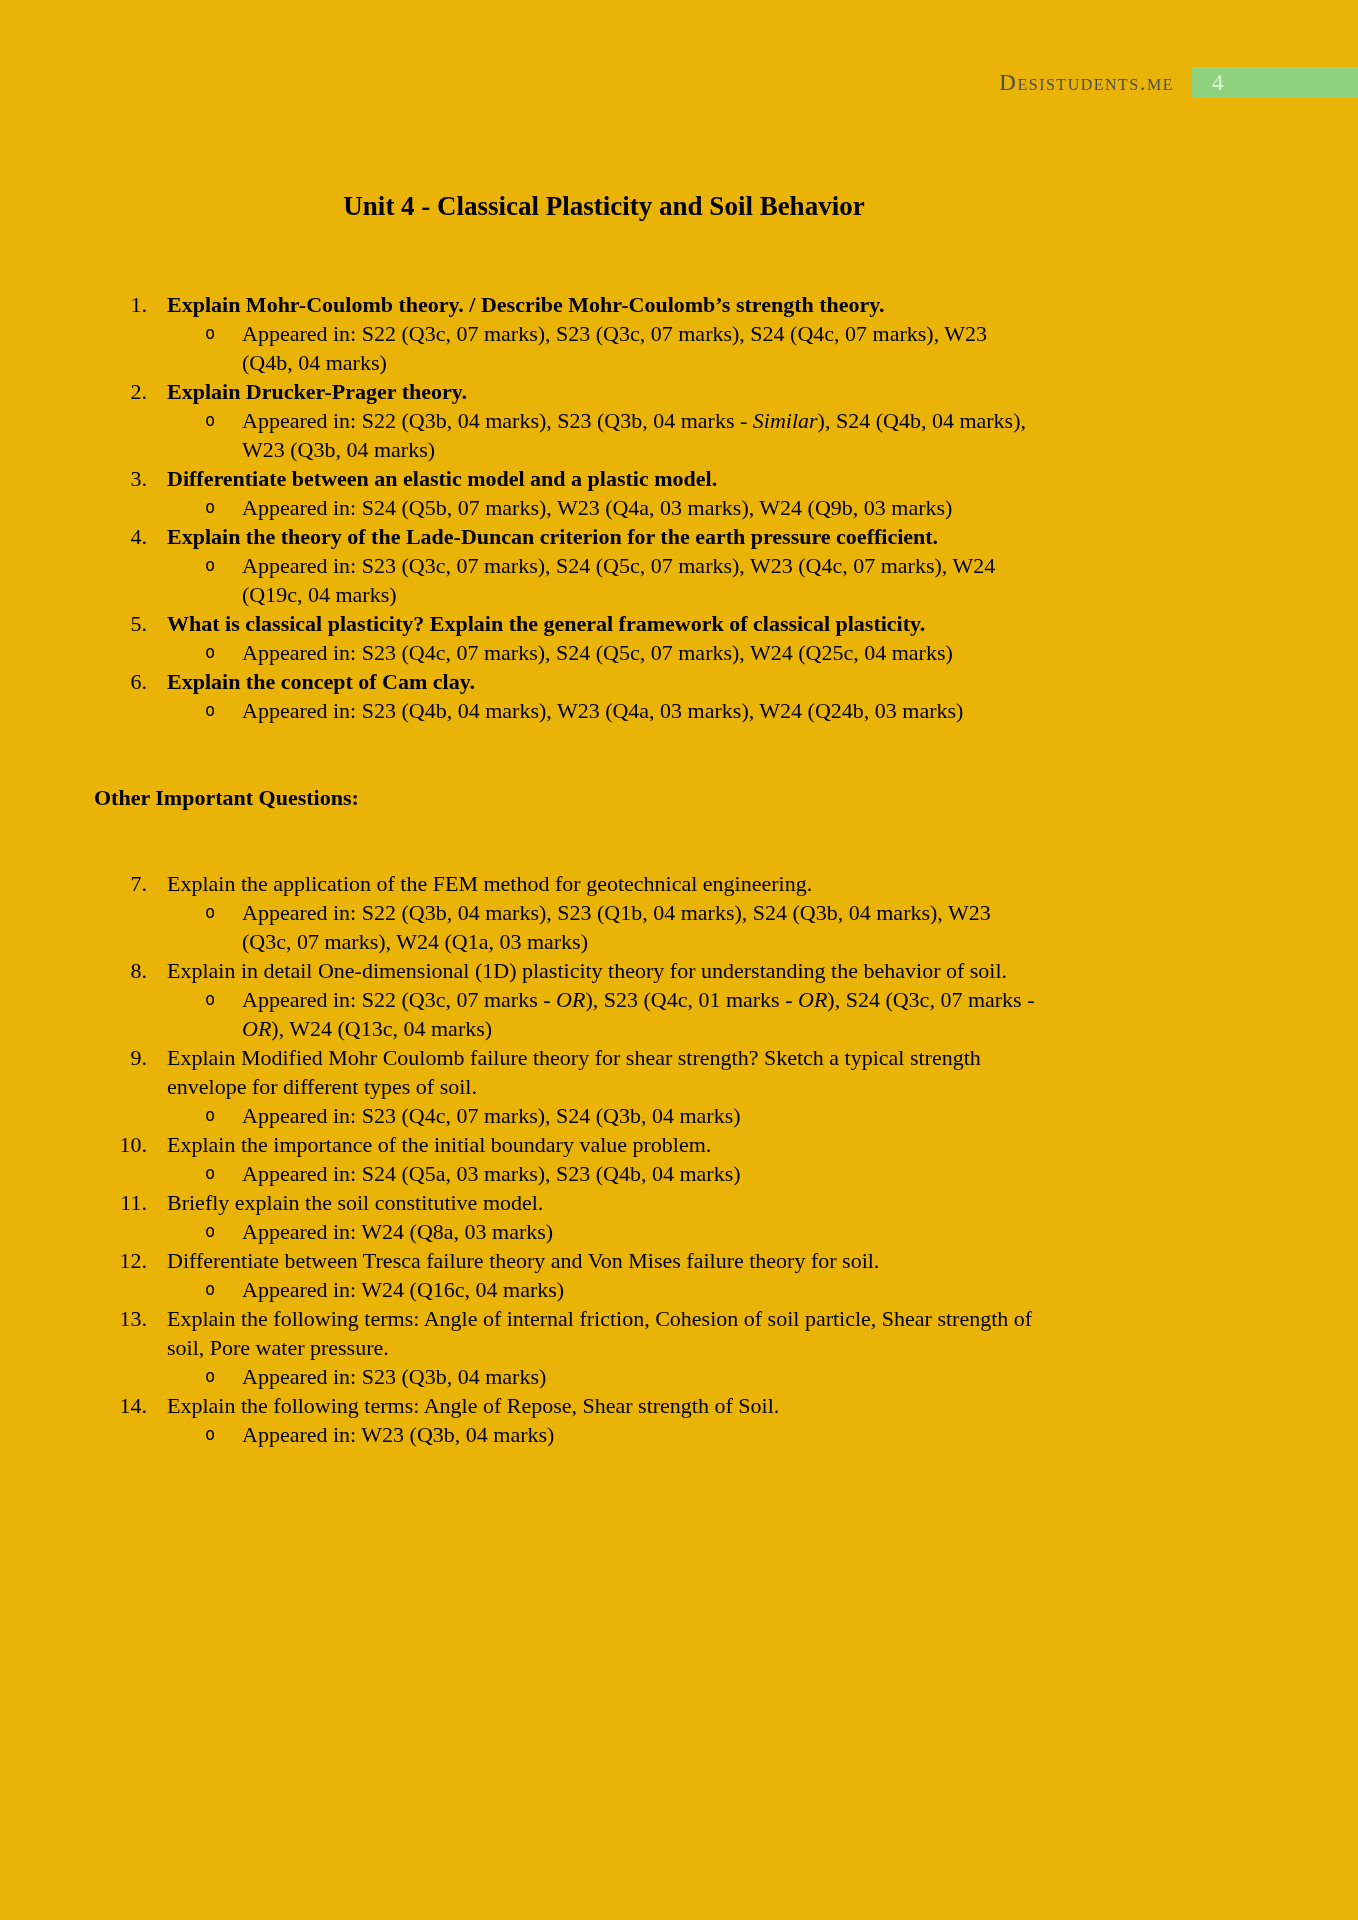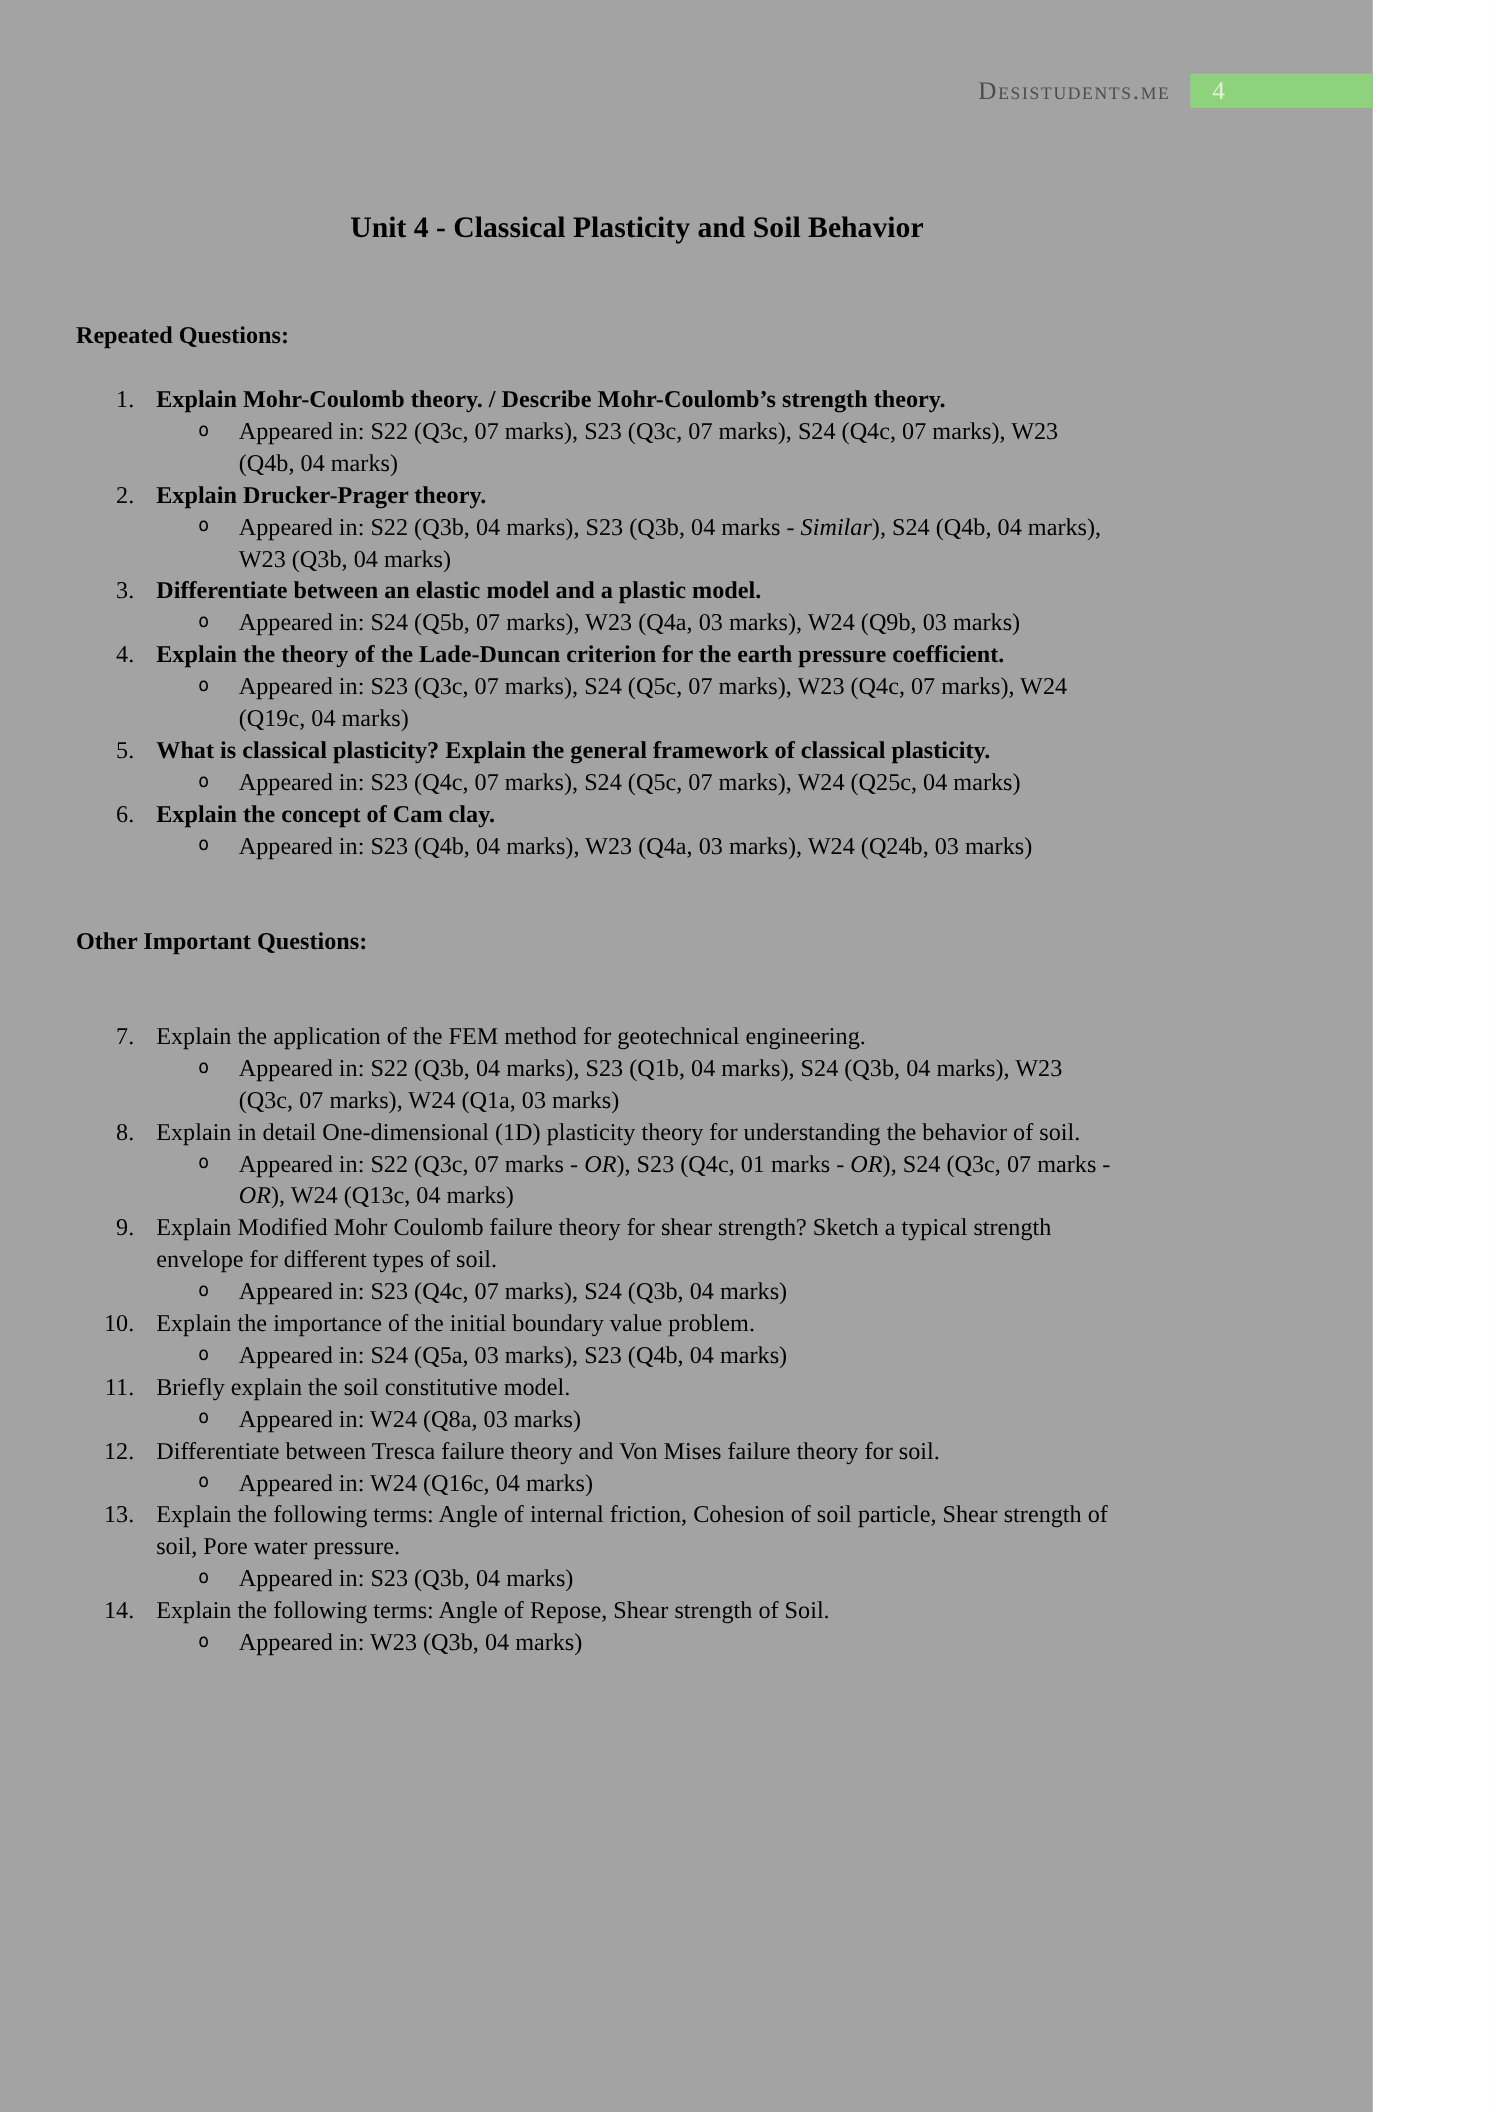--- a/index.html
+++ b/index.html
@@ -1,23 +1,23 @@
 <!DOCTYPE html>
 <html><head>
 <meta charset="utf-8">
 <style>
   html,body { margin:0; padding:0; background:#ffffff; }
   .page {
     position:relative;
-    width:1248px; height:1920px;
-    background:#a3a3a3;
+    width:1358px; height:1920px;
+    background:#eab308;
     font-family:"Liberation Serif","DejaVu Serif",serif;
     color:#000000;
     box-sizing:border-box;
-    padding:188px 0 0 69px;
+    padding:188px 0 0 94px;
     overflow:hidden;
   }
   .header {
     position:absolute; top:67px; right:0; height:31px;
     display:flex; align-items:center;
   }
   .site {
     font-variant:small-caps;
     font-size:23px; letter-spacing:1.5px;
     color:#4c4c4c;
@@ -64,21 +64,20 @@
 <div class="page">
   <div class="header">
     <span class="site" style="color: rgb(76, 76, 76);">Desistudents.me</span>
     <span class="badge" style="background: rgb(143, 210, 126);">
       <span class="pagenum" style="color: rgb(227, 242, 218);">4</span>
     </span>
   </div>
   <div class="title">Unit 4 - Classical Plasticity and Soil Behavior</div>
   <div class="content" id="content">
       <div class="section">
-        <div class="section-heading">Repeated Questions:</div>
         <div class="item">
           <span class="num">1.</span>
           <div class="item-body">
             <div class="q bold">Explain Mohr-Coulomb theory. / Describe Mohr-Coulomb’s strength theory.</div>
             <div class="sub">
               <span class="bullet">o</span>
               <div class="sub-text"><span>Appeared in: S22 (Q3c, 07 marks), S23 (Q3c, 07 marks), S24 (Q4c, 07 marks), W23 (Q4b, 04 marks)</span></div>
             </div>
           </div>
         </div>

